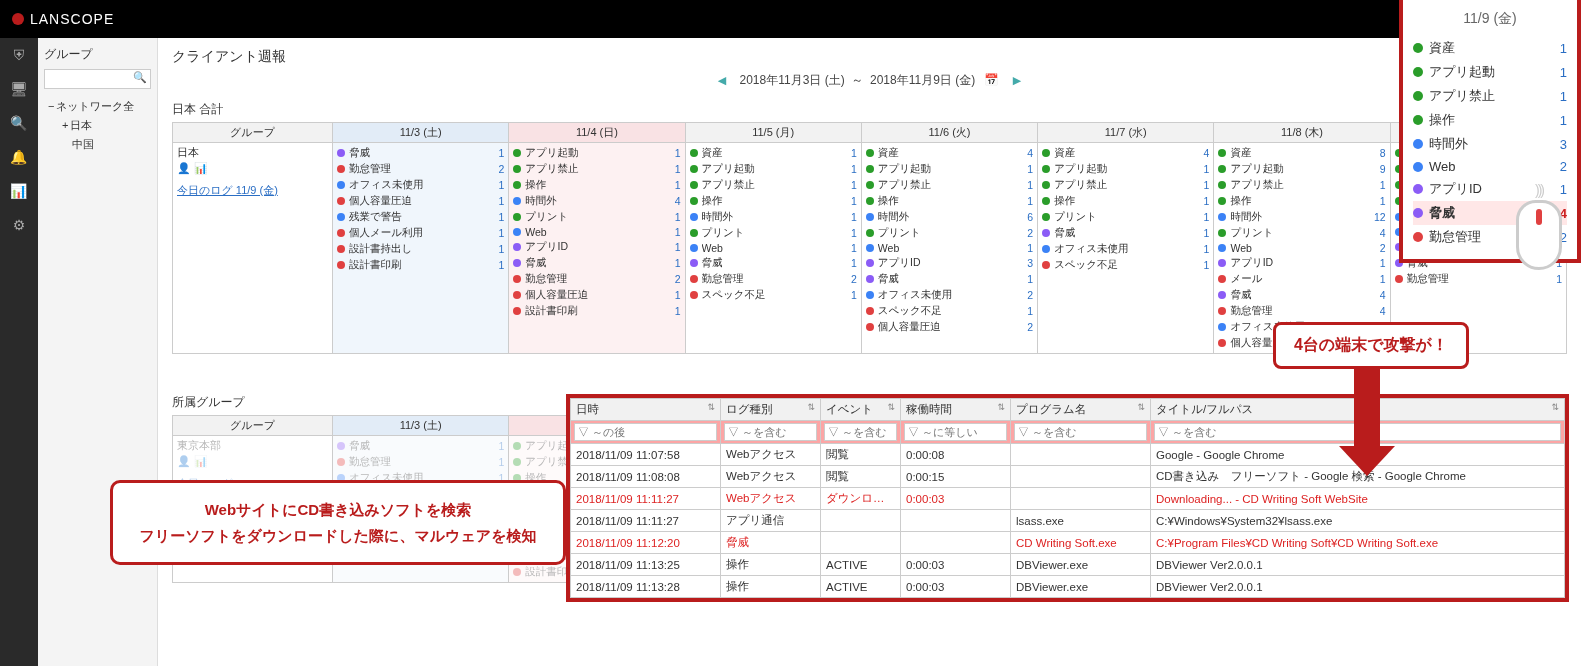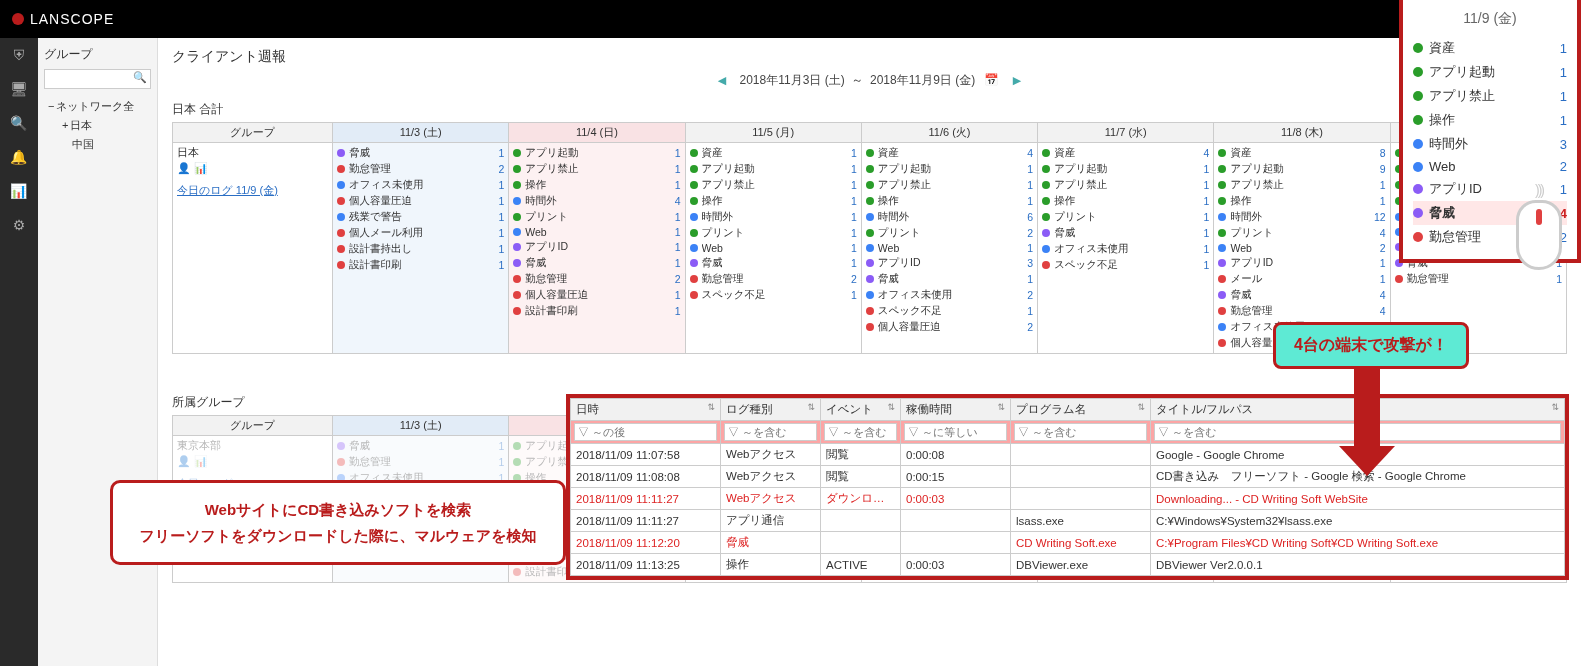--- a/index.html
+++ b/index.html
@@ -63,21 +63,21 @@
 .popout-title { text-align: center; font-size: 14px; color: #666; padding: 4px 0 8px; }
 .popout-list { list-style: none; }
 .popout-list li { display: flex; align-items: center; justify-content: space-between; padding: 3px 0; font-size: 13px; }
 .popout-list li .dot { width: 10px; height: 10px; border-radius: 50%; margin-right: 6px; }
 .popout-list li .lbl { flex: 1; }
 .popout-list li .cnt { color: #2a6ec4; font-size: 13px; }
 .popout-list li.hl { background: #ffe7e7; font-weight: bold; }
 .popout-list li.hl .cnt { color: #c22; }
 
 
-.callout { position: absolute; top: 322px; right: 112px; background: #5eead4; border: 3px solid #b91c1c; border-radius: 8px; padding: 10px 18px; font-size: 16px; color: #b91c1c; font-weight: bold; z-index: 21; }
+.callout { position: absolute; top: 322px; right: 112px; background: #ffffff; border: 3px solid #b91c1c; border-radius: 8px; padding: 10px 18px; font-size: 16px; color: #b91c1c; font-weight: bold; z-index: 21; }
 .arrow-stem { position: absolute; top: 360px; right: 201px; width: 26px; height: 90px; background: #b91c1c; z-index: 19; }
 .arrow-head { position: absolute; top: 446px; right: 186px; width: 0; height: 0; border-left: 28px solid transparent; border-right: 28px solid transparent; border-top: 30px solid #b91c1c; z-index: 19; }
 
 
 .mouse-graphic { position: absolute; top: 170px; right: 8px; width: 68px; height: 120px; z-index: 22; }
 .mouse-body { width: 46px; height: 70px; border: 3px solid #ccc; border-radius: 26px 26px 30px 30px; background: #fff; margin: 30px auto 0; position: relative; }
 .mouse-body::after { content: ""; position: absolute; top: 6px; left: 50%; transform: translateX(-50%); width: 6px; height: 16px; background: #e04040; border-radius: 3px; }
 .mouse-lines { position: absolute; top: 12px; left: 50%; transform: translateX(-50%); color: #ccc; font-size: 14px; letter-spacing: -2px; }
 
 
@@ -807,20 +807,28 @@
           <td>C:¥Program Files¥CD Writing Soft¥CD Writing Soft.exe</td>
         </tr>
         <tr>
           <td>2018/11/09 11:13:25</td>
           <td>操作</td>
           <td>ACTIVE</td>
           <td class="dur">0:00:03</td>
           <td>DBViewer.exe</td>
           <td>DBViewer Ver2.0.0.1</td>
         </tr>
+        <tr>
+          <td>2018/11/09 11:13:28</td>
+          <td>操作</td>
+          <td>ACTIVE</td>
+          <td class="dur">0:00:03</td>
+          <td>DBViewer.exe</td>
+          <td>DBViewer Ver2.0.0.1</td>
+        </tr>
       </tbody>
   </table>
 </div>
 
 <div class="explain">
   <div>WebサイトにCD書き込みソフトを検索</div>
   <div>フリーソフトをダウンロードした際に、マルウェアを検知</div>
 </div>
 
 </body></html>

